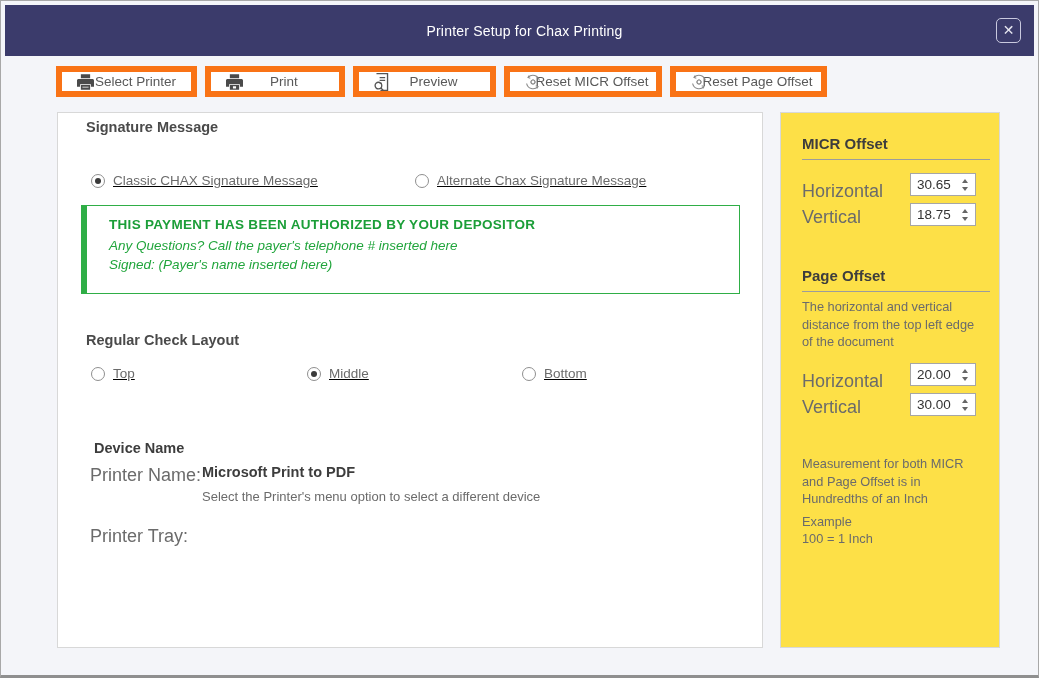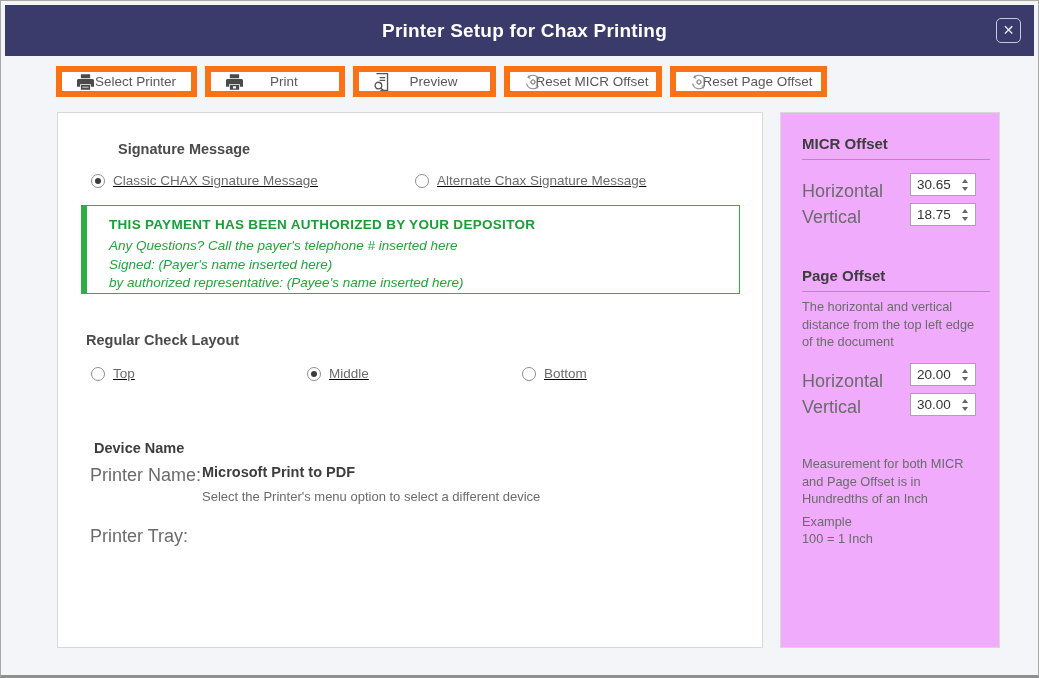--- a/index.html
+++ b/index.html
@@ -6,21 +6,21 @@
   html,body { background:#e8e8e8; font-family:"Liberation Sans", sans-serif; }
   .window {
     position:relative; width:1039px; height:678px; background:#f4f5f9;
     border:1px solid #a8a8a8; border-bottom:3px solid #8f8f8f; overflow:hidden;
   }
   
   .titlebar {
     position:absolute; left:4px; top:4px; right:4px; height:51px;
     background:#3b3b6b; display:flex; align-items:center; justify-content:center;
   }
-  .titlebar .title { color:#ffffff; font-size:19px; font-weight:bold; letter-spacing:0.2px;padding-left:10px; }
+  .titlebar .title { color:#ffffff; font-size:14px; font-weight:normal; letter-spacing:0.2px;padding-left:10px; }
   .close-btn {
     position:absolute; right:13px; top:13px; width:25px; height:25px;
     border:1.5px solid #c9c9de; border-radius:5px; background:transparent;
     color:#e8e8f2; font-size:14px; line-height:21px; text-align:center; cursor:pointer;
     display:flex; align-items:center; justify-content:center;
   }
   
   .toolbar { position:absolute; left:55px; top:65px; display:flex; gap:8px; }
   .tbtn {
     height:31px; background:#ffffff; border:6px solid #f97316;
@@ -30,21 +30,21 @@
   .tbtn .tlabel { width:100%; text-align:center; padding-left:24px; padding-right:6px;
     font-size:13.5px; color:#595959; }
   .w1{width:141px}.w2{width:140px}.w3{width:143px}.w4{width:158px}.w5{width:157px}
   
   .main-panel {
     position:absolute; left:56px; top:111px; width:706px; height:536px;
     background:#ffffff; border:1px solid #d8d8d8;
   }
   .side-panel {
     position:absolute; left:779px; top:111px; width:220px; height:536px;
-    background:#f0abfc; border:1px solid #d8d8d8;
+    background:#fde047; border:1px solid #d8d8d8;
   }
   .abs { position:absolute; }
   .sec-h { font-size:14.5px; font-weight:bold; color:#4a4a4a; }
   .gray { color:#6b6b6b; font-size:18px; }
   
   .radio-opt { display:flex; align-items:center; gap:8px; cursor:pointer;text-decoration:underline; }
   .rcirc { width:14px; height:14px; border:1px solid #8f8f8f; border-radius:50%;
     background:#fff; position:relative; flex:0 0 auto; }
   .rcirc.sel::after { content:""; position:absolute; left:3px; top:3px; right:3px; bottom:3px;
     background:#3a3a3a; border-radius:50%; }
@@ -143,37 +143,36 @@
             <circle cx="12" cy="12" r="2.6"></circle>
             <path d="M12 8.2v1.4M12 14.4v1.4M8.2 12h1.4M14.4 12h1.4M9.3 9.3l1 1M13.7 13.7l1 1M14.7 9.3l-1 1M10.3 13.7l-1 1" stroke-width="1.2"></path>
           </svg>
       </span>
       <span class="tlabel">Reset Page Offset</span>
     </div>
   </div>
 
   <div class="main-panel">
 
-    <div class="abs sec-h" style="left:28px; top:28px;margin-left:32px;">Signature Message</div>
+    <div class="abs sec-h" style="left:28px; top:6px;">Signature Message</div>
 
     <div class="abs radio-opt" style="left:33px; top:60px;">
       <span class="rcirc sel"></span>
       <span class="lbl">Classic CHAX Signature Message</span>
     </div>
     <div class="abs radio-opt" style="left:357px; top:60px;">
       <span class="rcirc"></span>
       <span class="lbl">Alternate Chax Signature Message</span>
     </div>
 
     <div class="green-box">
       <div class="gb-head">THIS PAYMENT HAS BEEN AUTHORIZED BY YOUR DEPOSITOR</div>
       <div class="gb-lines">
         <div class="gb-line">Any Questions? Call the payer's telephone # inserted here</div>
         <div class="gb-line">Signed: (Payer's name inserted here)</div>
-        <div class="gb-line">by authorized representative: (Payee's name inserted here)</div>
       </div>
     </div>
 
     <div class="abs sec-h" style="left:28px; top:219px;">Regular Check Layout</div>
 
     <div class="abs radio-opt" style="left:33px; top:253px;">
       <span class="rcirc"></span>
       <span class="lbl">Top</span>
     </div>
     <div class="abs radio-opt" style="left:249px; top:253px;">

